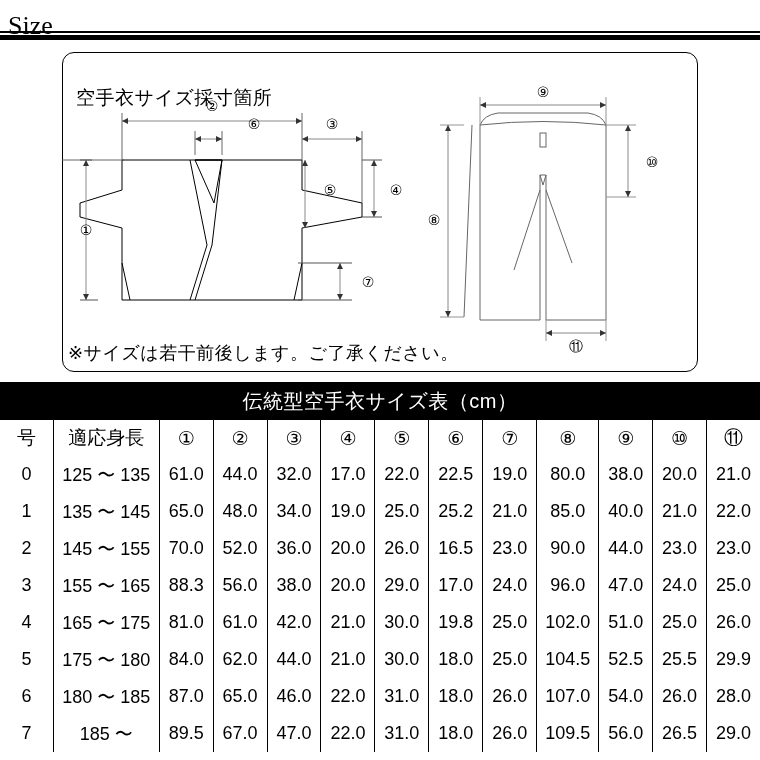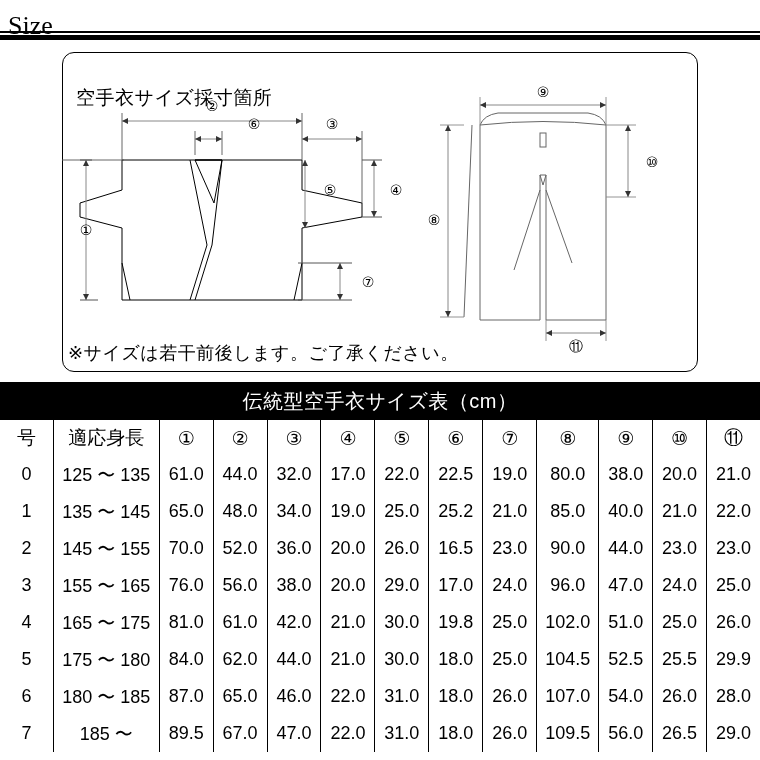--- a/index.html
+++ b/index.html
@@ -326,21 +326,21 @@
           <td class="col-num">16.5</td>
           <td class="col-num">23.0</td>
           <td class="col-num-w">90.0</td>
           <td class="col-num">44.0</td>
           <td class="col-num">23.0</td>
           <td class="col-num">23.0</td>
         </tr>
         <tr>
           <td class="col-go">3</td>
           <td class="col-height">155 〜 165</td>
-          <td class="col-num">76.0</td>
+          <td class="col-num">88.3</td>
           <td class="col-num">56.0</td>
           <td class="col-num">38.0</td>
           <td class="col-num">20.0</td>
           <td class="col-num">29.0</td>
           <td class="col-num">17.0</td>
           <td class="col-num">24.0</td>
           <td class="col-num-w">96.0</td>
           <td class="col-num">47.0</td>
           <td class="col-num">24.0</td>
           <td class="col-num">25.0</td>

